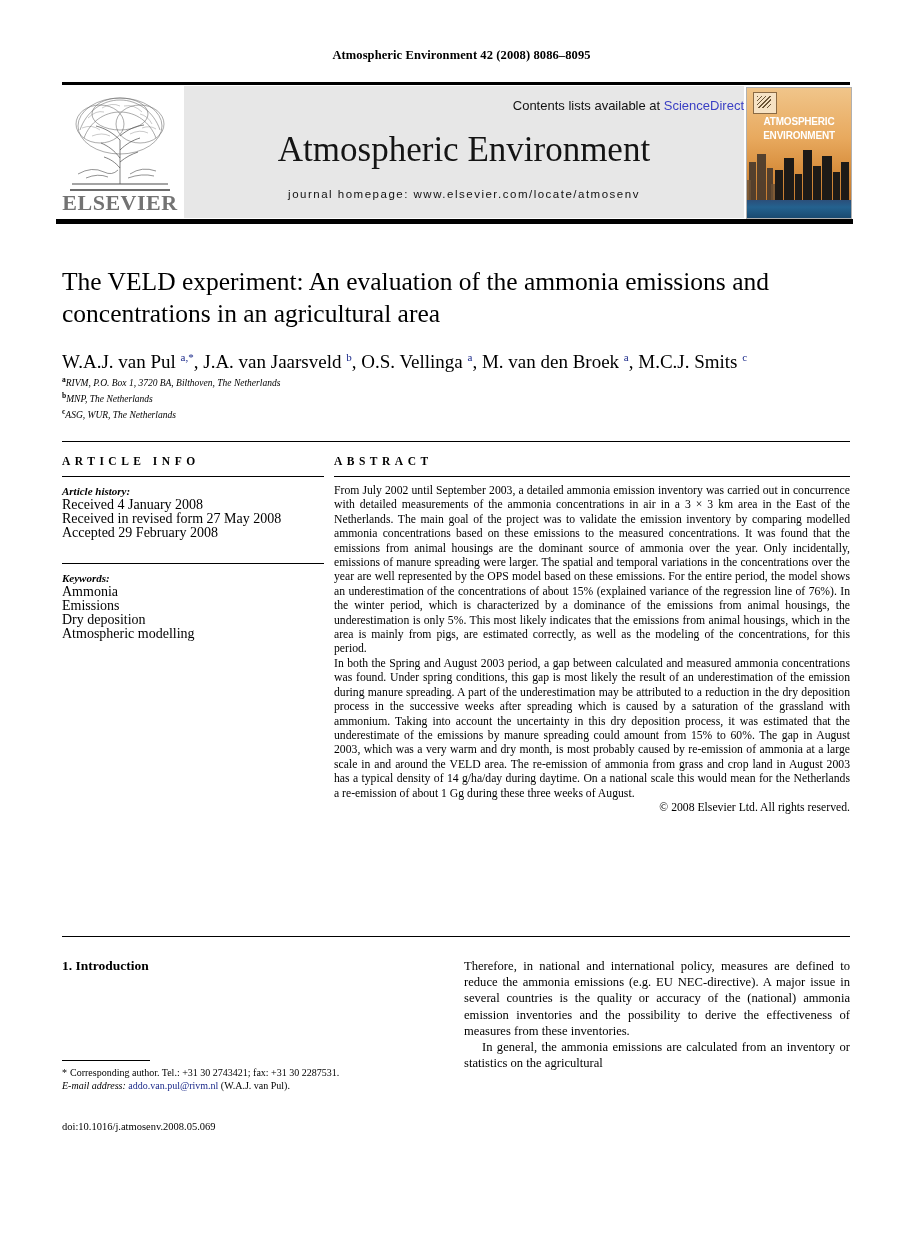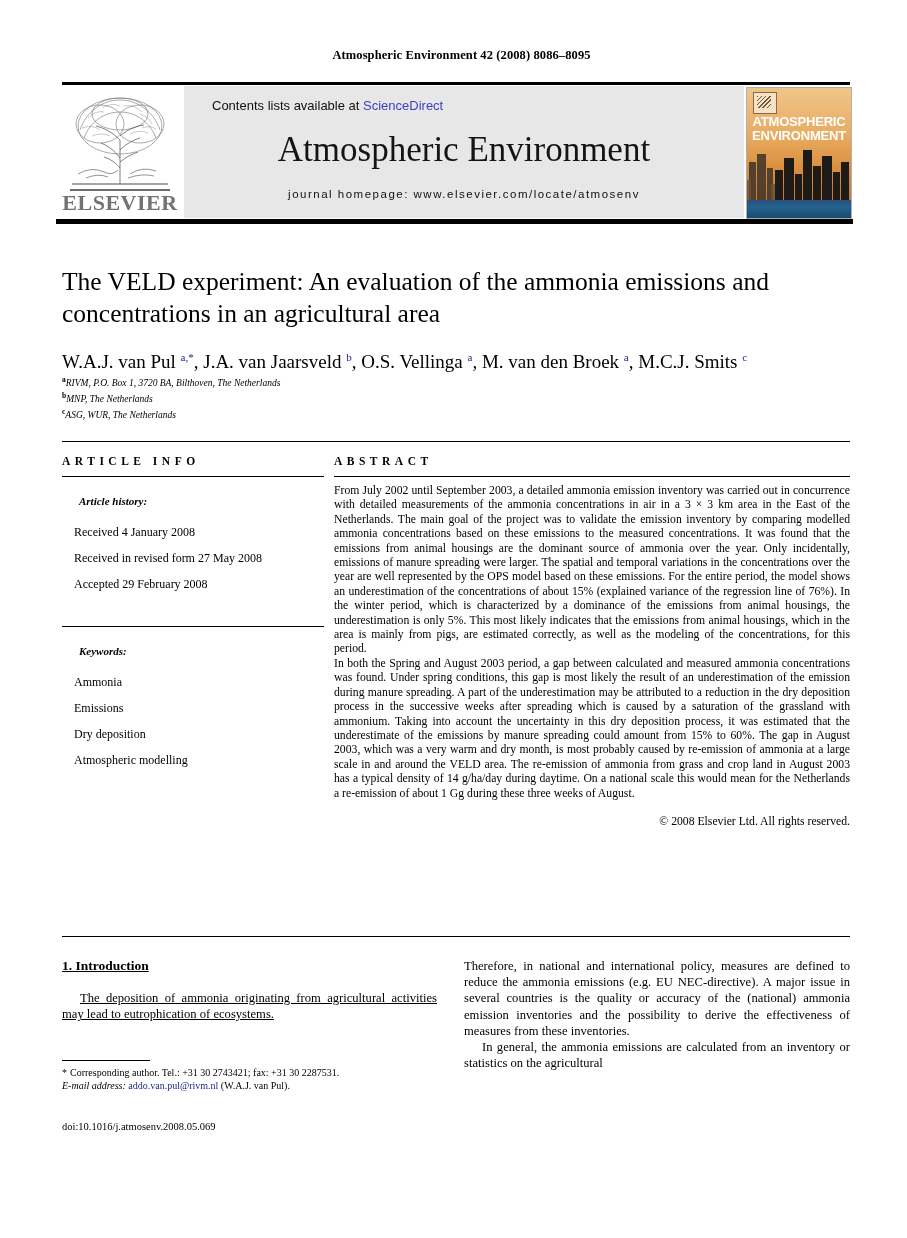--- a/index.html
+++ b/index.html
@@ -91,25 +91,24 @@
     position: absolute;
     left: 122px; top: 0;
     width: 560px;
     height: 132px;
     background: #e7e7e7;
   }
   .contents-line {
     position: absolute;
     left: 0; top: 12px;
     width: 560px;
-    text-align: left;
+    text-align: right;
     font-family: "Liberation Sans", sans-serif;
     font-size: 13px;
     color: #111;
-    padding-left: 28px;
   }
   .sd-link { color: #3A3FC4; }
   .journal-name {
     position: absolute;
     left: 0; top: 44px;
     width: 560px;
     text-align: center;
     font-family: "Liberation Serif", serif;
     font-size: 35px;
     color: #141414;
@@ -153,21 +152,21 @@
     width: 14px; height: 12px;
     background:
       repeating-linear-gradient(135deg, #6b5536 0 1px, transparent 1px 3px);
   }
   .cover-title {
     position: absolute;
     left: 0; top: 27px;
     width: 104px;
     text-align: center;
     font-family: "Liberation Sans", sans-serif;
-    font-size: 13px;
+    font-size: 10px;
     font-weight: bold;
     line-height: 13.5px;
     color: #ffffff;
     letter-spacing: -0.2px;
   }
   .cover-skyline { position: absolute; left: 0; bottom: 18px; width: 104px; height: 60px; }
   .cover-water {
     position: absolute;
     left: 0; bottom: 0; width: 104px; height: 18px;
     background: linear-gradient(180deg, #2b4f7a 0%, #24628f 40%, #1b4a70 100%);
@@ -237,48 +236,46 @@
   }
   .hr-thin {
     height: 1px;
     background: #000;
     margin: 0 0 7px 0;
   }
   .info-label {
     font-size: 11px;
     font-style: italic;
     font-weight: bold;
-    margin: 17px;
+    margin: 0;
     line-height: 14px;
   }
   .info-line {
-    font-size: 12px;
+    font-size: 14px;
     line-height: 14.2px;
-    margin: 12px;
+    margin: 0;
   }
   .info-gap { height: 22px; }
 
   .abstract-body {
     font-size: 11.7px;
     line-height: 14.4px;
     text-align: justify;
   }
   .abstract-body p { margin: 0; }
   .copyright {
     text-align: right;
     font-size: 11.7px;
-    margin-top: 14px;
   }
 
   
   .body-left {
     position: absolute;
     left: 62px; top: 958px;
     width: 375px;
-    text-decoration: underline;
   }
   .body-right {
     position: absolute;
     left: 464px; top: 958px;
     width: 386px;
   }
   .body-head {
     font-size: 13.5px;
     font-weight: bold;
     margin: 0 0 16px 0;
@@ -434,21 +431,20 @@
     <div class="hr-thin"></div>
     <div class="abstract-body">
       <p>From July 2002 until September 2003, a detailed ammonia emission inventory was carried out in concurrence with detailed measurements of the ammonia concentrations in air in a 3 × 3 km area in the East of the Netherlands. The main goal of the project was to validate the emission inventory by comparing modelled ammonia concentrations based on these emissions to the measured concentrations. It was found that the emissions from animal housings are the dominant source of ammonia over the year. Only incidentally, emissions of manure spreading were larger. The spatial and temporal variations in the concentrations over the year are well represented by the OPS model based on these emissions. For the entire period, the model shows an underestimation of the concentrations of about 15% (explained variance of the regression line of 76%). In the winter period, which is characterized by a dominance of the emissions from animal housings, the underestimation is only 5%. This most likely indicates that the emissions from animal housings, which in the area is mainly from pigs, are estimated correctly, as well as the modeling of the concentrations, for this period.</p>
       <p>In both the Spring and August 2003 period, a gap between calculated and measured ammonia concentrations was found. Under spring conditions, this gap is most likely the result of an underestimation of the emission during manure spreading. A part of the underestimation may be attributed to a reduction in the dry deposition process in the successive weeks after spreading which is caused by a saturation of the grassland with ammonium. Taking into account the uncertainty in this dry deposition process, it was estimated that the underestimate of the emissions by manure spreading could amount from 15% to 60%. The gap in August 2003, which was a very warm and dry month, is most probably caused by re-emission of ammonia at a large scale in and around the VELD area. The re-emission of ammonia from grass and crop land in August 2003 has a typical density of 14 g/ha/day during daytime. On a national scale this would mean for the Netherlands a re-emission of about 1 Gg during these three weeks of August.</p>
     </div>
     <div class="copyright">© 2008 Elsevier Ltd. All rights reserved.</div>
   </div>
 
   <div class="body-left">
     <div class="body-head">1. Introduction</div>
-    <p class="body-text">The deposition of ammonia originating from agricultural activities may lead to eutrophication of ecosystems.</p>
   </div>
 
   <div class="body-right">
     <p class="body-text noindent">Therefore, in national and international policy, measures are defined to reduce the ammonia emissions (e.g. EU NEC-directive). A major issue in several countries is the quality or accuracy of the (national) ammonia emission inventories and the possibility to derive the effectiveness of measures from these inventories.</p>
     <p class="body-text">In general, the ammonia emissions are calculated from an inventory or statistics on the agricultural</p>
   </div>
 
   <div class="footnote-rule"></div>
   <div class="footnote">
     <span class="star">*</span><span>Corresponding author. Tel.: +31 30 2743421; fax: +31 30 2287531.</span><br>

